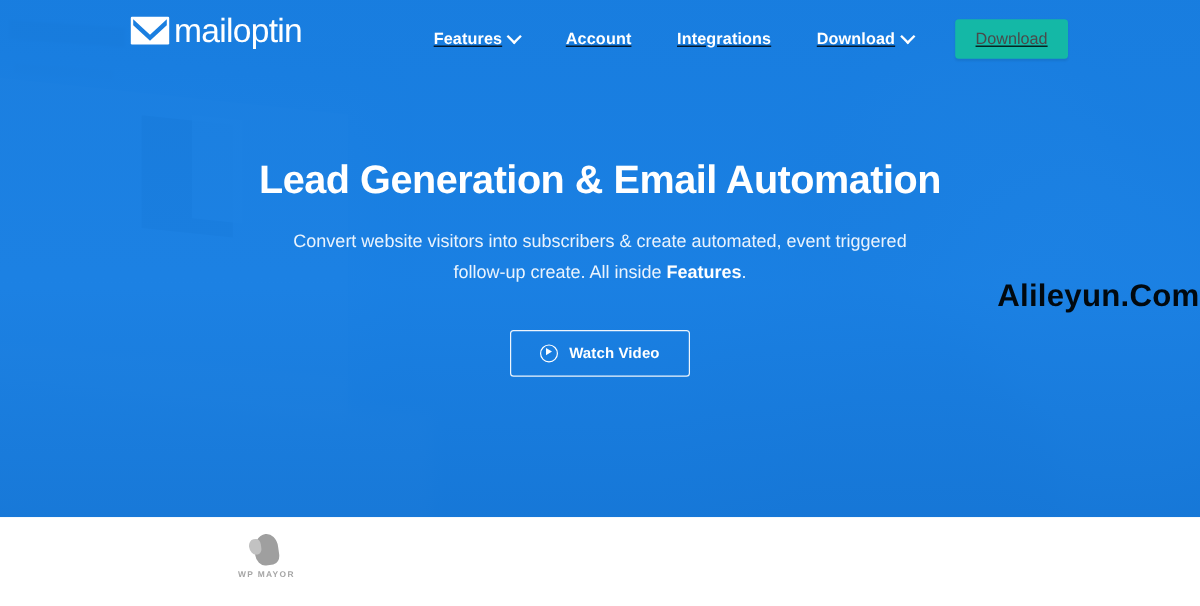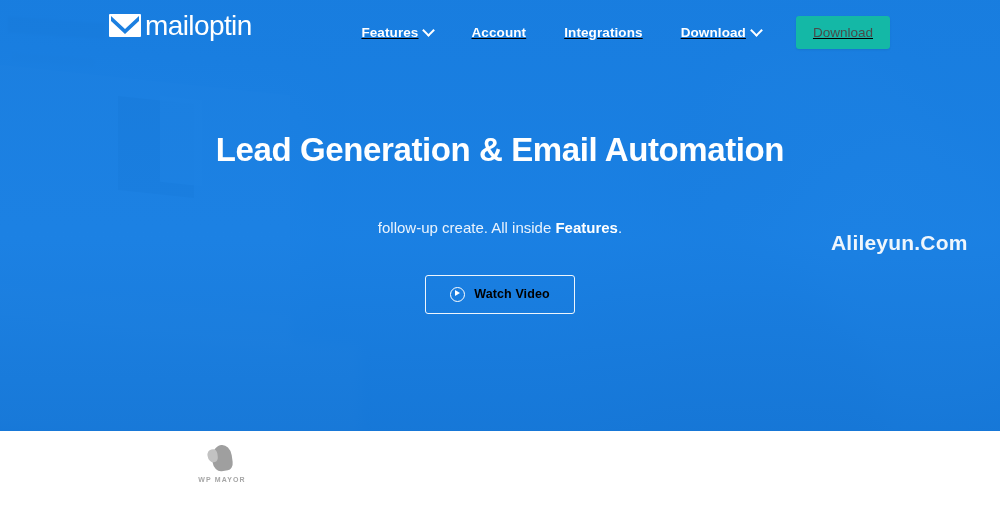--- a/index.html
+++ b/index.html
@@ -115,38 +115,38 @@
     color:#ffffff;font-size:33px;font-weight:bold;letter-spacing:-.4px;
     line-height:1.15;margin:0;text-align:center;
   }
   .hero-sub{
     color:#eaf3fd;font-size:15px;line-height:1.72;text-align:center;
     margin:20px 0 0 0;max-width:540px;font-weight:400;
   }
   .hero-sub b{font-weight:bold;color:#ffffff;}
   .watch-btn{
     margin-top:34px;border:1.5px solid rgba(255,255,255,.92);
-    border-radius:3px;color:#000000;font-size:12.5px;font-weight:bold;
+    border-radius:3px;color:#ffffff;font-size:12.5px;font-weight:bold;
     padding:11px 24px;display:flex;align-items:center;gap:9px;cursor:pointer;
     letter-spacing:.1px;
   }
   .play-ico{
     width:13px;height:13px;border:1.5px solid #fff;border-radius:50%;
     position:relative;flex:none;
   }
   .play-ico::after{
     content:"";position:absolute;left:4px;top:2.6px;
     border-left:5px solid #fff;border-top:3.2px solid transparent;
     border-bottom:3.2px solid transparent;
   }
 
   
   .wm-hero{
     position:absolute;left:831px;top:231px;
-    color:#ffffff;font-size:21px;font-weight:bold;letter-spacing:.2px;
+    color:#000000;font-size:26px;font-weight:bold;letter-spacing:.2px;
     opacity:.93;white-space:nowrap;
   }
 
   
   .strip{
     position:absolute;left:0;top:431px;width:1000px;height:74px;
     background:#ffffff;
   }
   .logos{
     position:absolute;left:0;top:0;width:1000px;height:74px;
@@ -221,20 +221,21 @@
           <span>Download</span>
           <span class="caret"></span>
         </div>
         <div class="download-btn">Download</div>
       </div>
     </div>
 
     <div class="hero-body">
       <h1 class="hero-title">Lead Generation &amp; Email Automation</h1>
       <p class="hero-sub">
+        <span>Convert website visitors into subscribers &amp; create automated, event triggered</span>
         <br>
         <span>follow-up create. All inside </span><b>Features</b><span>.</span>
       </p>
       <div class="watch-btn">
         <span class="play-ico"></span>
         <span>Watch Video</span>
       </div>
     </div>
 
     <div class="wm-hero">Alileyun.Com</div>

